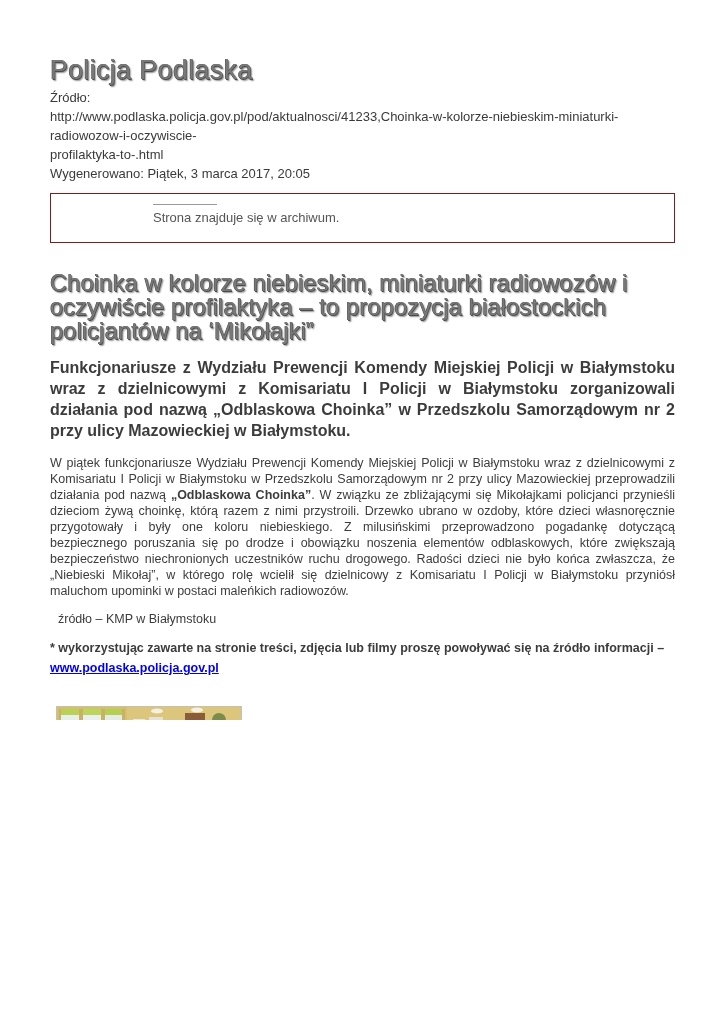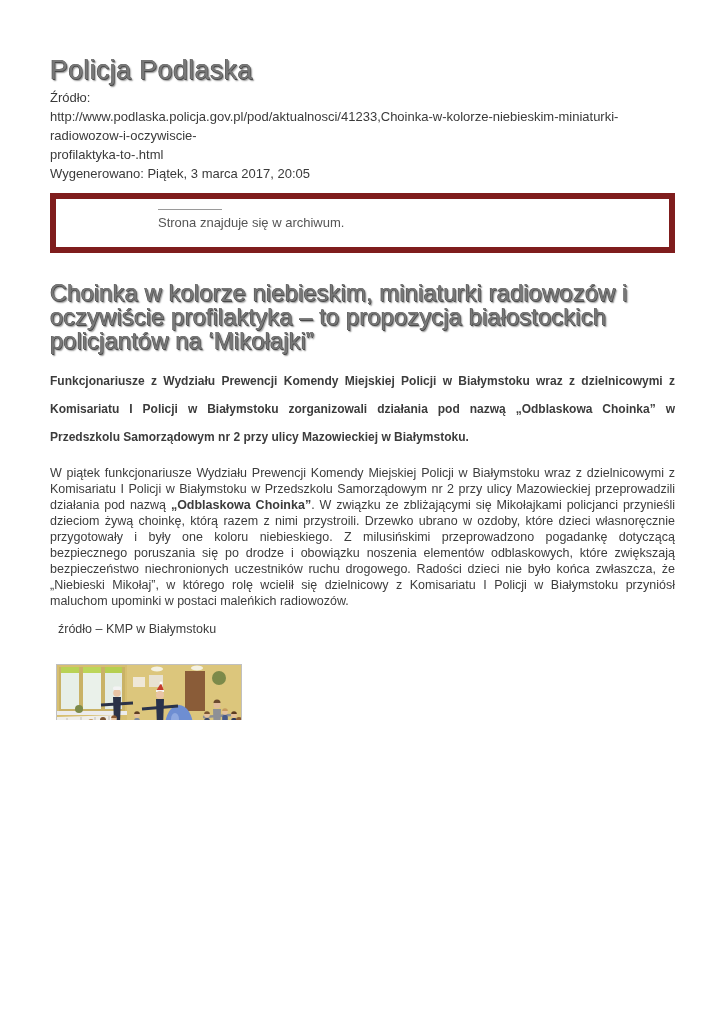--- a/index.html
+++ b/index.html
@@ -3,26 +3,26 @@
 <meta charset="utf-8">
 <style>
   html,body{margin:0;padding:0;background:#fff;}
   .page{position:relative;width:725px;height:720px;background:#fff;overflow:hidden;
         font-family:"Liberation Sans","DejaVu Sans",sans-serif;color:#3c3c3c;}
   .content{margin-left:50px;width:625px;}
   .emboss{color:#787878;font-weight:400;
           text-shadow:-0.5px -0.5px 0 #4a4a4a,0.5px 0.5px 0 #4a4a4a,1.5px 1.5px 1.5px rgba(0,0,0,0.45);}
   h1.site-title{font-size:27px;margin:0;padding-top:55px;letter-spacing:0.3px;}
   .meta{margin-top:2px;font-size:13px;line-height:19px;color:#3a3a3a;}
-  .archive-box{margin-top:10px;border:6px solid #7f1d1d;height:48px;box-sizing:content-box;}
+  .archive-box{margin-top:10px;border:1px solid #7f1d1d;height:48px;box-sizing:content-box;}
   .archive-inner{padding:10px 0 0 102px;}
   .archive-line{width:64px;border-top:1px solid #9a9a9a;margin-bottom:5px;}
   .archive-text{font-size:13px;color:#555;}
   h2.article-title{font-size:24px;line-height:24px;margin:28px 0 0;}
-  p.lead{margin:14px 0 0;font-size:12px;font-weight:bold;line-height:28px;text-align:justify;}
+  p.lead{margin:14px 0 0;font-size:16px;font-weight:bold;line-height:21px;text-align:justify;}
   p.body-par{margin:14px 0 0;font-size:12.5px;line-height:16px;text-align:justify;}
   p.credit{margin:13px 8px 0;font-size:12.5px;}
   p.usage{margin:12px 0 0;font-size:12.5px;font-weight:bold;line-height:20px;}
   p.usage a{color:#0000ee;text-decoration:underline;cursor:pointer;}
   .photos{margin:28px 0 0 6px;}
   .photo{width:184px;border:1px solid #c0c0c0;font-size:0;line-height:0;}
   .photo + .photo{margin-top:2px;}
   .photo svg{display:block;}
 </style>
 </head>
@@ -48,20 +48,23 @@
     </div>
 
     <h2 class="article-title emboss">Choinka w kolorze niebieskim, miniaturki radiowozów i oczywiście profilaktyka – to propozycja białostockich policjantów na ‘Mikołajki”</h2>
 
     <p class="lead">Funkcjonariusze z Wydziału Prewencji Komendy Miejskiej Policji w Białymstoku wraz z dzielnicowymi z Komisariatu I Policji w Białymstoku zorganizowali działania pod nazwą „Odblaskowa Choinka” w Przedszkolu Samorządowym nr 2 przy ulicy Mazowieckiej w Białymstoku.</p>
 
     <p class="body-par"><span>W piątek funkcjonariusze Wydziału Prewencji Komendy Miejskiej Policji w Białymstoku wraz z dzielnicowymi z Komisariatu I Policji w Białymstoku w Przedszkolu Samorządowym nr 2 przy ulicy Mazowieckiej przeprowadzili działania pod nazwą </span><strong>„Odblaskowa Choinka”</strong><span>. W związku ze zbliżającymi się Mikołajkami policjanci przynieśli dzieciom żywą choinkę, którą razem z nimi przystroili. Drzewko ubrano w ozdoby, które dzieci własnoręcznie przygotowały i były one koloru niebieskiego. Z milusińskimi przeprowadzono pogadankę dotyczącą bezpiecznego poruszania się po drodze i obowiązku noszenia elementów odblaskowych, które zwiększają bezpieczeństwo niechronionych uczestników ruchu drogowego. Radości dzieci nie było końca zwłaszcza, że „Niebieski Mikołaj”, w którego rolę wcielił się dzielnicowy z Komisariatu I Policji w Białymstoku przyniósł maluchom upominki w postaci maleńkich radiowozów.</span></p>
 
     <p class="credit">źródło – KMP w Białymstoku</p>
 
+    <p class="usage"><span>* wykorzystując zawarte na stronie treści, zdjęcia lub filmy proszę powoływać się na źródło informacji –</span><br>
+      <a>www.podlaska.policja.gov.pl</a>
+    </p>
 
     <div class="photos">
 
       <div class="photo">
         <svg width="184" height="117" viewBox="0 0 184 117" xmlns="http://www.w3.org/2000/svg">
           <rect width="184" height="117" fill="#d7bf70"></rect>
           <rect x="70" y="0" width="114" height="58" fill="#dcc67c"></rect>
 
           <rect x="2" y="2" width="66" height="44" fill="#c9b266"></rect>
           <rect x="4" y="8" width="18" height="36" fill="#e7efe7"></rect>

